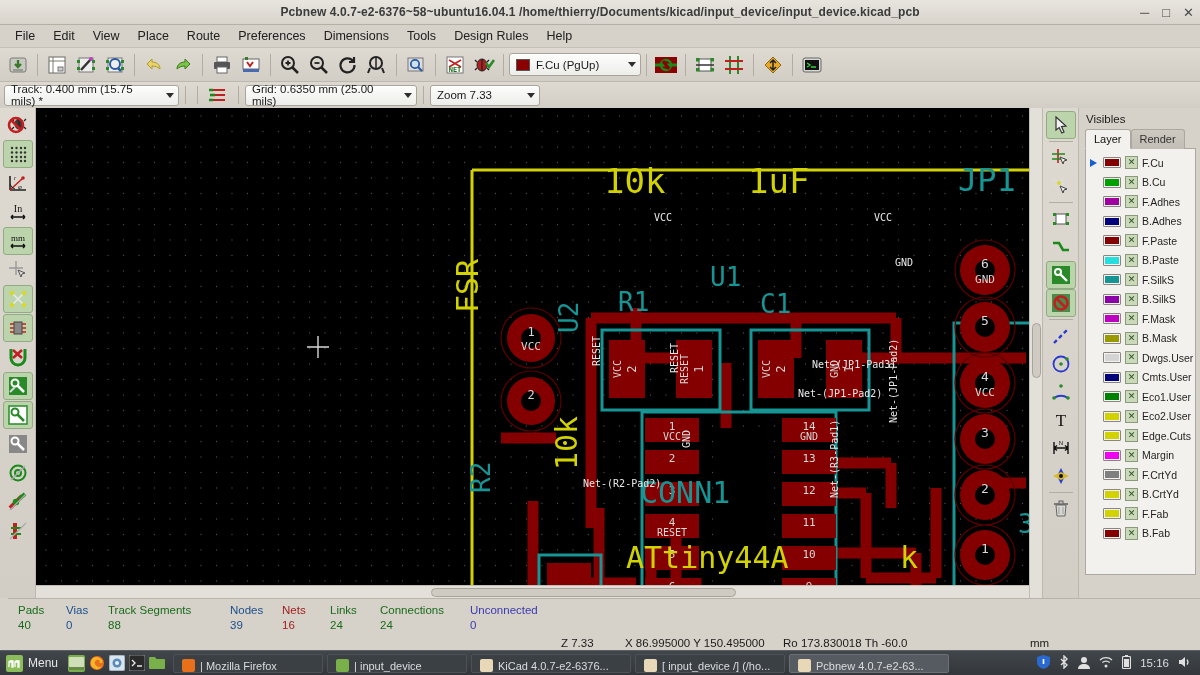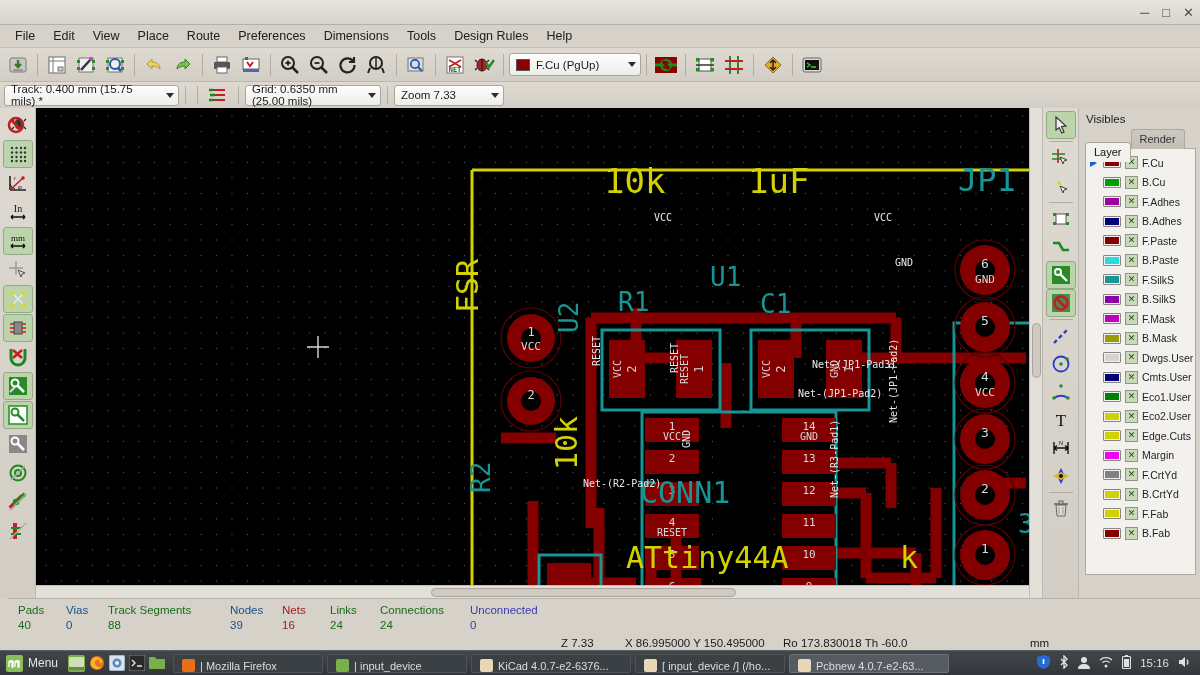--- a/index.html
+++ b/index.html
@@ -89,21 +89,21 @@
   }
 
   
   .layerpanel { width:122px; background:#d6d2ca; border-left:1px solid #bdb8af; }
   .lp-title { font-size:11.5px; padding:5px 6px 4px 7px; color:#1a1a1a; }
   .tabs { display:flex; padding-left:6px; gap:0; position:relative; z-index:2;}
   .tab {
     font-size:11px; padding:3px 8px 3px 8px; border:1px solid #adA89f; border-bottom:none;
     background:linear-gradient(#cdc9c1,#c2beb6); border-radius:3px 3px 0 0; color:#333; cursor:default;
   }
-  .tab.sel { background:#f3f1ed; color:#111; position:relative; top:13px; border-bottom:1px solid #f3f1ed;}
+  .tab.sel { background:#f3f1ed; color:#111; position:relative; top:0; border-bottom:1px solid #f3f1ed;}
   .lp-body {
     margin:0 4px 4px 6px; background:#f3f1ed; border:1px solid #adA89f;
     height:427px; overflow:hidden; padding-top:4px; position:relative; top:-1px;
   }
   .lrow { display:flex; align-items:center; height:19.5px; padding-left:2px; gap:4px; cursor:default;}
   .lsel { width:11px; display:flex; align-items:center; justify-content:center;}
   .caret { width:0;height:0;border-top:4.5px solid transparent;border-bottom:4.5px solid transparent;border-left:7px solid #1a5fd0;}
   .lcolor { width:18px;height:11px;border:1px solid #8a867f; border-radius:1px;}
   .lcolor i { display:block; width:100%;height:100%; border:1px solid #f3f3f3;}
   .leye { width:13px;height:13px;border:1px solid #8a9a7e;background:#cbd9ba;
@@ -135,20 +135,21 @@
      max-width:170px; overflow:hidden; white-space:nowrap; cursor:default;}
   .task.sel { background:#555b61; border-color:#6a7076;}
   .tray { display:flex; align-items:center; gap:9px; padding-right:8px; color:#dfdfdf; font-size:11.5px;}
 </style>
 </head>
 <body>
 
 <div id="app">
 
   <div class="titlebar">
+    <div class="title">Pcbnew 4.0.7-e2-6376~58~ubuntu16.04.1 /home/thierry/Documents/kicad/input_device/input_device.kicad_pcb</div>
     <div class="winbtns">
       <span>─</span>
       <span>□</span>
       <span>✕</span>
     </div>
   </div>
 
   <div class="menubar" id="menubar">
       <div class="mi">File</div>
       <div class="mi">Edit</div>
@@ -339,21 +340,21 @@
     <div class="sep2"></div>
     <div class="sep2"></div>
     <div class="tbtn">
       <svg width="22" height="20" viewBox="0 0 22 20">
           <path d="M4 5h14M4 10h14M4 15h14" stroke="#c02020" stroke-width="1.8"></path>
           <path d="M2 5h4M2 15h4" stroke="#1a8a1a" stroke-width="2.6"></path>
           <path d="M3 10h5" stroke="#1a8a1a" stroke-width="2.6"></path>
         </svg>
     </div>
     <div class="sep2"></div>
-    <div class="combo" style="width:136px;height:21px">
+    <div class="combo" style="width:172px;height:21px">
       <span>Grid: 0.6350 mm (25.00 mils)</span>
       <span class="arrowbox">
           <span class="tri-down"></span>
         </span>
     </div>
     <div class="sep2"></div>
     <div class="combo" style="width:110px;height:21px">
       <span>Zoom 7.33</span>
       <span class="arrowbox">
           <span class="tri-down"></span>

